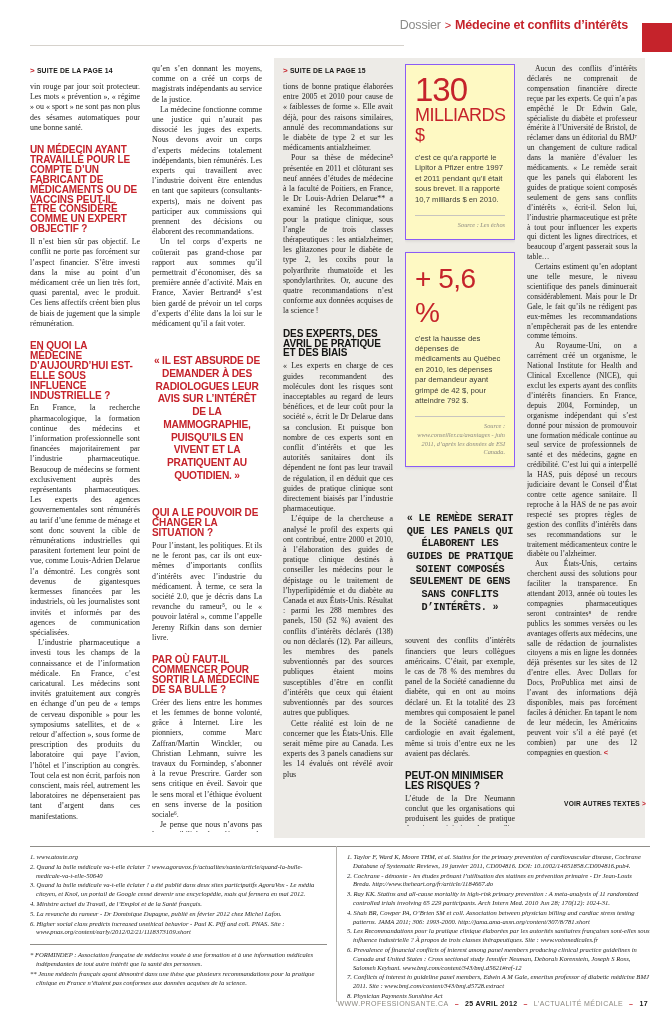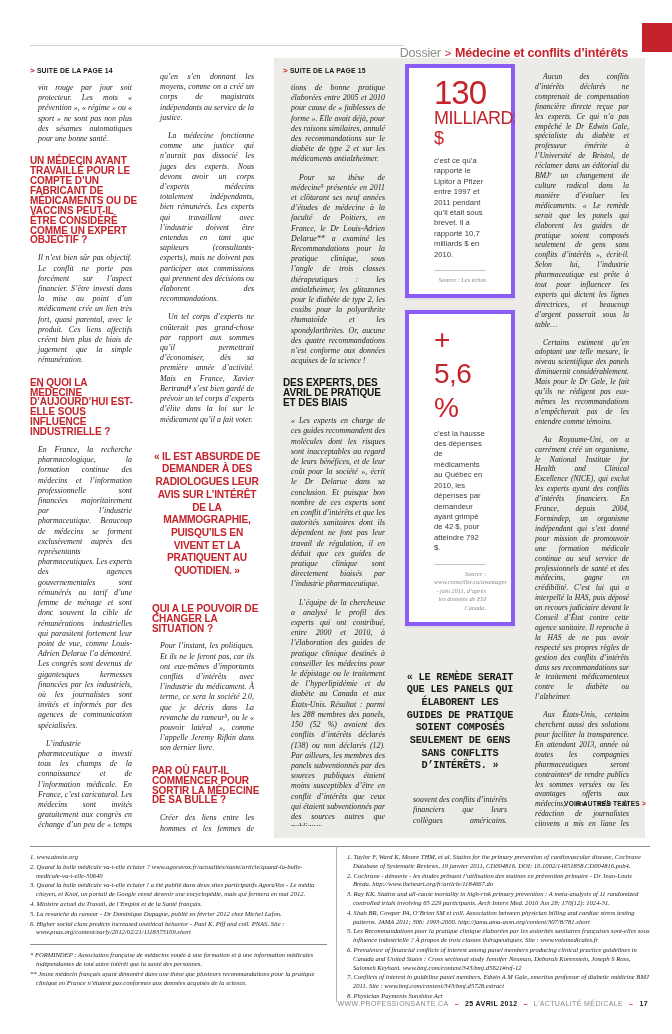--- a/index.html
+++ b/index.html
@@ -1,53 +1,53 @@
 <!DOCTYPE html>
 <html lang="fr"><head>
 <meta charset="utf-8">
 <style>
   html,body{margin:0;padding:0;background:#e9e9e9;}
   .page{width:672px;height:1034px;position:relative;background:#fff;margin:0 auto;
         font-family:"Liberation Serif","DejaVu Serif",serif;color:#1d1d1b;overflow:hidden;}
 
   
   .kicker-rule{position:absolute;left:30px;top:45px;width:374px;height:1px;background:#d6d2cc;}
-  .kicker{position:absolute;right:44px;top:46px;font-family:"Liberation Sans",sans-serif;
+  .kicker{position:absolute;right:44px;top:18px;font-family:"Liberation Sans",sans-serif;
           font-size:12.5px;letter-spacing:-0.2px;white-space:nowrap;}
   .kicker .k-label{color:#8b8b88;}
   .kicker .k-sep{color:#c5232b;margin:0 4px;font-size:11px;}
   .kicker .k-title{color:#c5232b;font-weight:bold;}
   .corner-square{position:absolute;right:0;top:23px;width:30px;height:29px;background:#c5232b;}
 
   
   .columns{position:absolute;left:30px;top:64px;display:flex;gap:12px;}
   .col{width:110px;flex:none;height:768px;overflow:hidden;}
   .panel{background:#edebe7;padding:6px 8px 12px 9px;margin-top:-6px;display:flex;gap:12px;flex:none;}
   .panel .col{height:762px;}
 
   
   .cont{font-family:"Liberation Sans",sans-serif;font-size:6.8px;font-weight:bold;
         letter-spacing:0.2px;color:#161614;margin:2px 0 7px;}
   .cont .arr{color:#c5232b;font-size:8px;margin-right:2px;}
-  .p{font-size:7.9px;line-height:10.2px;text-align:justify;margin:8px;font-style:italic;}
+  .p{font-size:7.9px;line-height:10.2px;text-align:justify;margin:0;}
   .p.small{font-size:7.6px;line-height:9.9px;}
   .p.ind{text-indent:8px;}
   .h{font-family:"Liberation Sans",sans-serif;font-weight:bold;font-size:10px;line-height:9.9px;
      letter-spacing:-0.1px;margin:12px 0 3px;}
   .h.red{color:#c5232b;}
   .h.black{color:#141412;}
   .quote{font-family:"Liberation Sans",sans-serif;font-weight:bold;text-align:center;
          font-size:10.2px;line-height:12.7px;letter-spacing:-0.2px;margin:26px 1px;}
   .quote.red{color:#c5232b;}
   .quote.black{color:#1b1b19;margin:46px 1px 22px;font-family:Liberation Mono, monospace;}
   .endmark{color:#c5232b;font-weight:bold;font-family:"Liberation Sans",sans-serif;font-size:7.5px;}
 
   
-  .card{background:#ffffff;border:4px solid #8b5cf6;box-shadow:0 1px 3px rgba(0,0,0,.10);
-        padding:9px 25px 6px;margin-bottom:12px;font-family:"Liberation Sans",sans-serif;}
+  .card{background:#fef9c3;border:1px solid #8b5cf6;box-shadow:0 1px 3px rgba(0,0,0,.10);
+        padding:9px 9px 6px;margin-bottom:12px;font-family:"Liberation Sans",sans-serif;}
   .card .num{color:#c5232b;font-size:33px;line-height:31px;letter-spacing:-1px;}
   .card .num2{color:#c5232b;font-size:28px;line-height:34px;letter-spacing:-0.5px;margin-bottom:4px;}
   .card .unit{color:#c5232b;font-size:18px;line-height:20px;letter-spacing:-0.5px;margin-bottom:8px;}
   .card .desc{font-size:7.7px;line-height:10.4px;color:#3b3b39;margin-bottom:10px;}
   .card .src{border-top:1px solid #c8c5bf;padding-top:5px;margin-bottom:3px;font-size:6.3px;line-height:8.6px;
              color:#8b8880;text-align:right;font-style:italic;font-family:"Liberation Serif",serif;}
 
   
   .more{position:absolute;right:26px;top:800px;font-family:"Liberation Sans",sans-serif;
         font-weight:bold;font-size:6.6px;letter-spacing:0.2px;color:#161614;}

